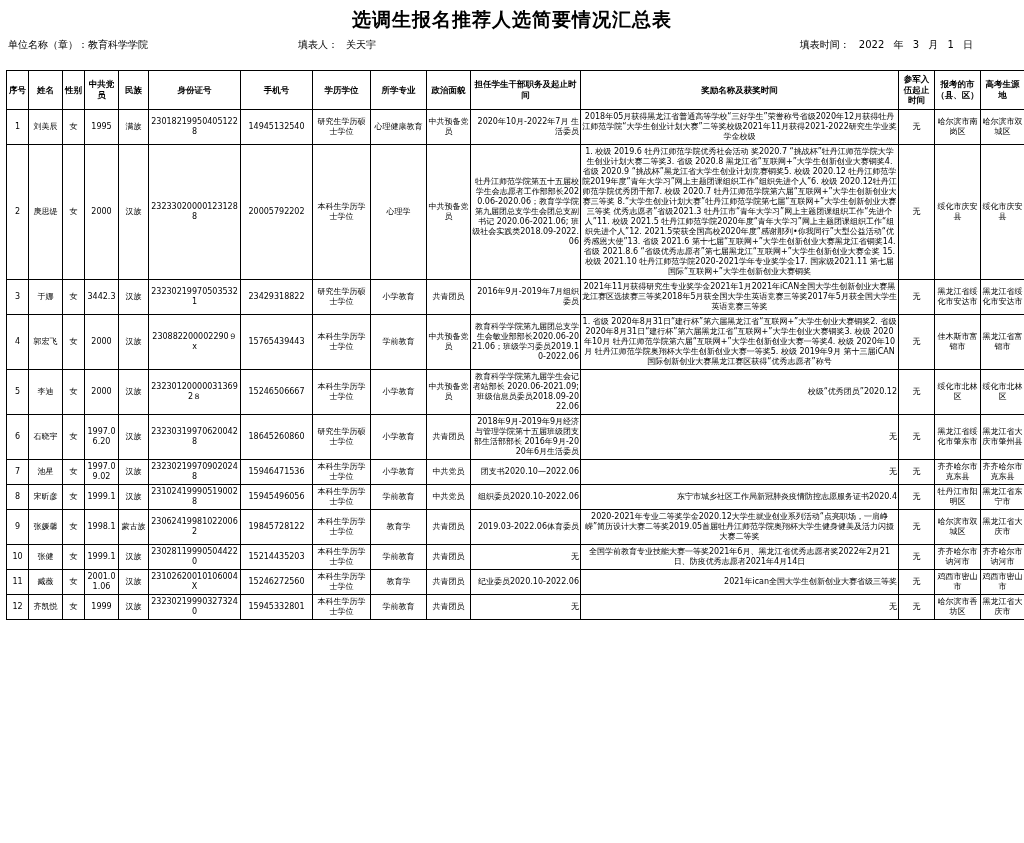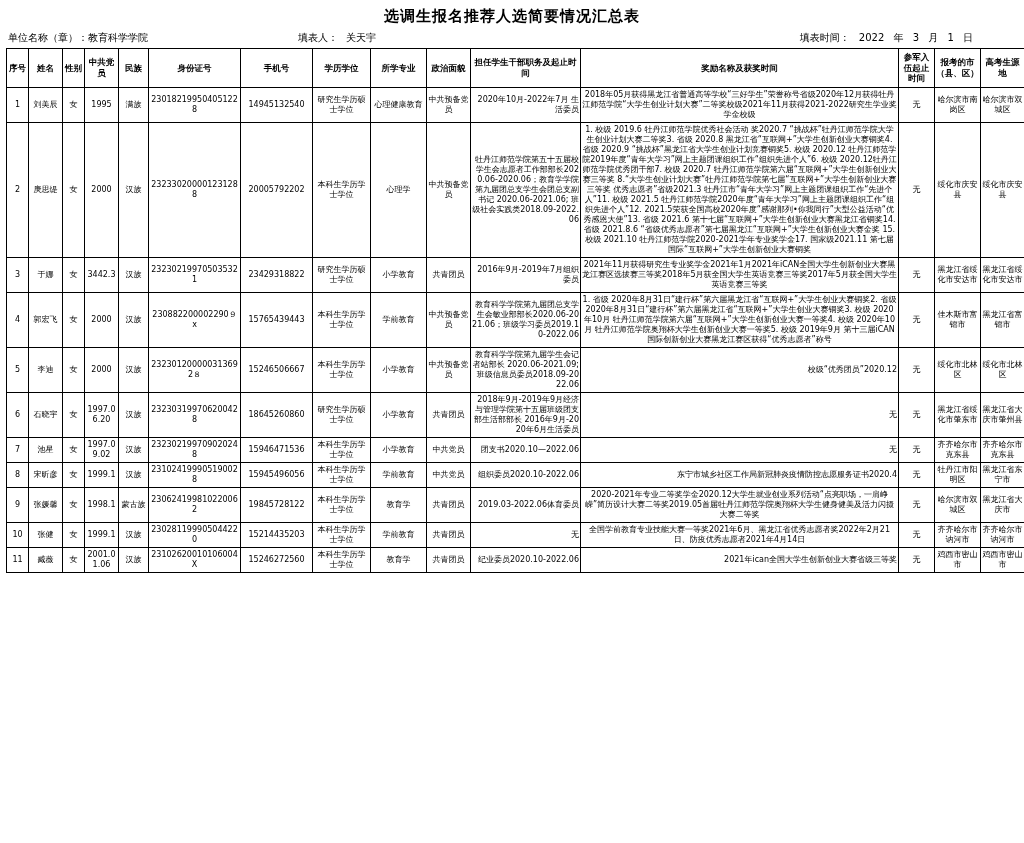--- a/index.html
+++ b/index.html
@@ -12,31 +12,31 @@
     font-family: "DejaVu Sans", "Liberation Sans", sans-serif;
     color: #000;
   }
   .page {
     width: 1024px;
     box-sizing: border-box;
     padding: 4px 6px 2px 6px;
   }
   .doc-title {
     text-align: center;
-    font-size: 15px;
+    font-size: 19px;
     font-weight: bold;
     letter-spacing: 1px;
     margin: 3px 0 5px 0;
     font-family: Liberation Sans, sans-serif;
   }
   .meta-row {
     display: flex;
     align-items: flex-end;
     font-size: 10px;
-    margin-bottom: 3px;
+    margin-bottom: 18px;
     padding: 0 2px;
   }
   .meta-unit {
     white-space: nowrap;
   }
   .meta-filler { flex: 0 0 150px; }
   .meta-filler2 { flex: 1 1 auto; }
   .meta-filler3 { flex: 0 0 40px; }
   .meta-item { white-space: nowrap; margin-right: 8px; }
   .meta-date span { margin: 0 3px; }
@@ -327,15 +327,32 @@
         <td>15246272560</td>
         <td>本科生学历学士学位</td>
         <td>教育学</td>
         <td>共青团员</td>
         <td class="duty center">纪业委员2020.10-2022.06</td>
         <td class="awards center">2021年ican全国大学生创新创业大赛省级三等奖</td>
         <td>无</td>
         <td>鸡西市密山市</td>
         <td>鸡西市密山市</td>
       </tr>
+      <tr>
+        <td>12</td>
+        <td>齐凯悦</td>
+        <td>女</td>
+        <td>1999</td>
+        <td>汉族</td>
+        <td>232302199903273240</td>
+        <td>15945332801</td>
+        <td>本科生学历学士学位</td>
+        <td>学前教育</td>
+        <td>共青团员</td>
+        <td class="duty center">无</td>
+        <td class="awards center">无</td>
+        <td>无</td>
+        <td>哈尔滨市香坊区</td>
+        <td>黑龙江省大庆市</td>
+      </tr>
     </tbody>
   </table>
 </div>
 
 </body></html>

